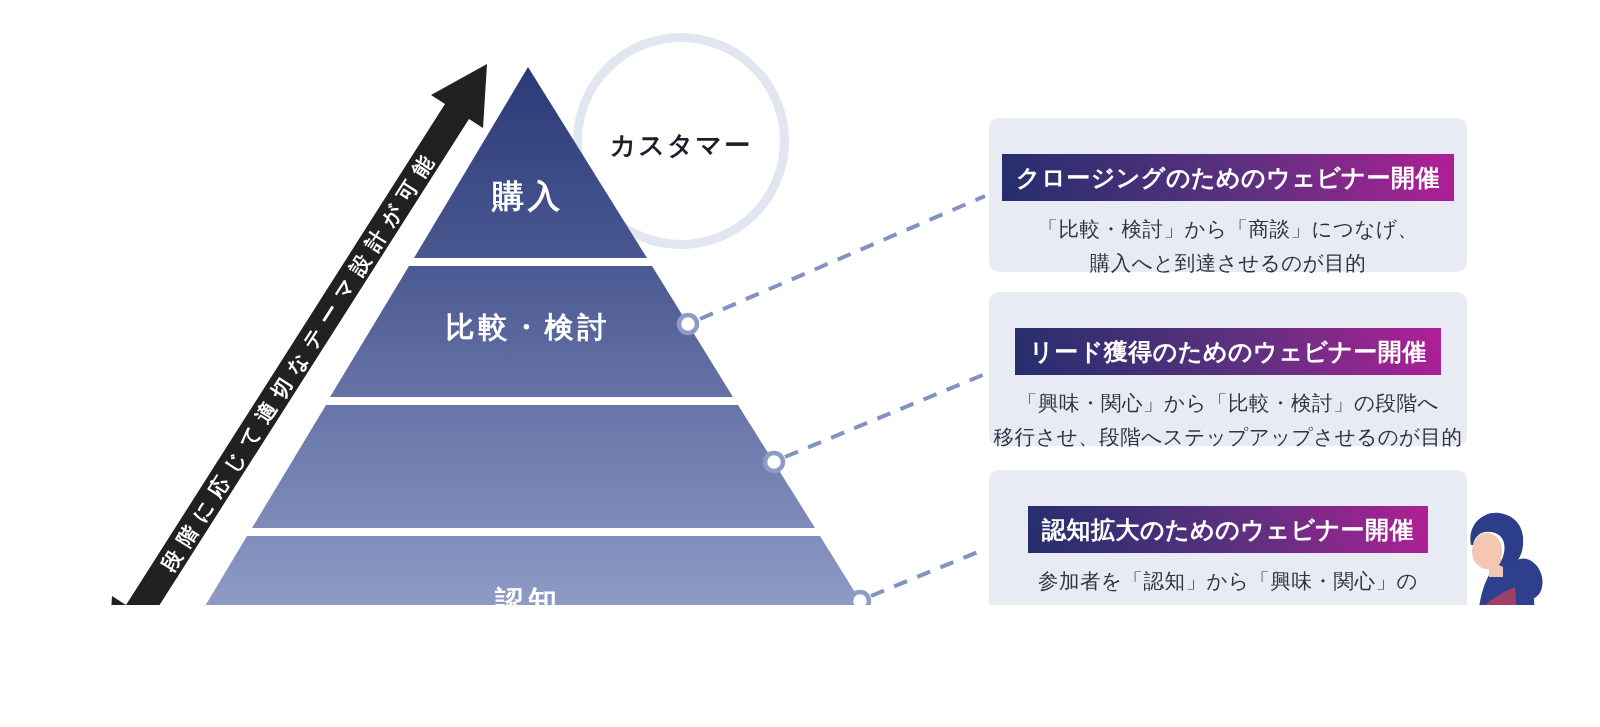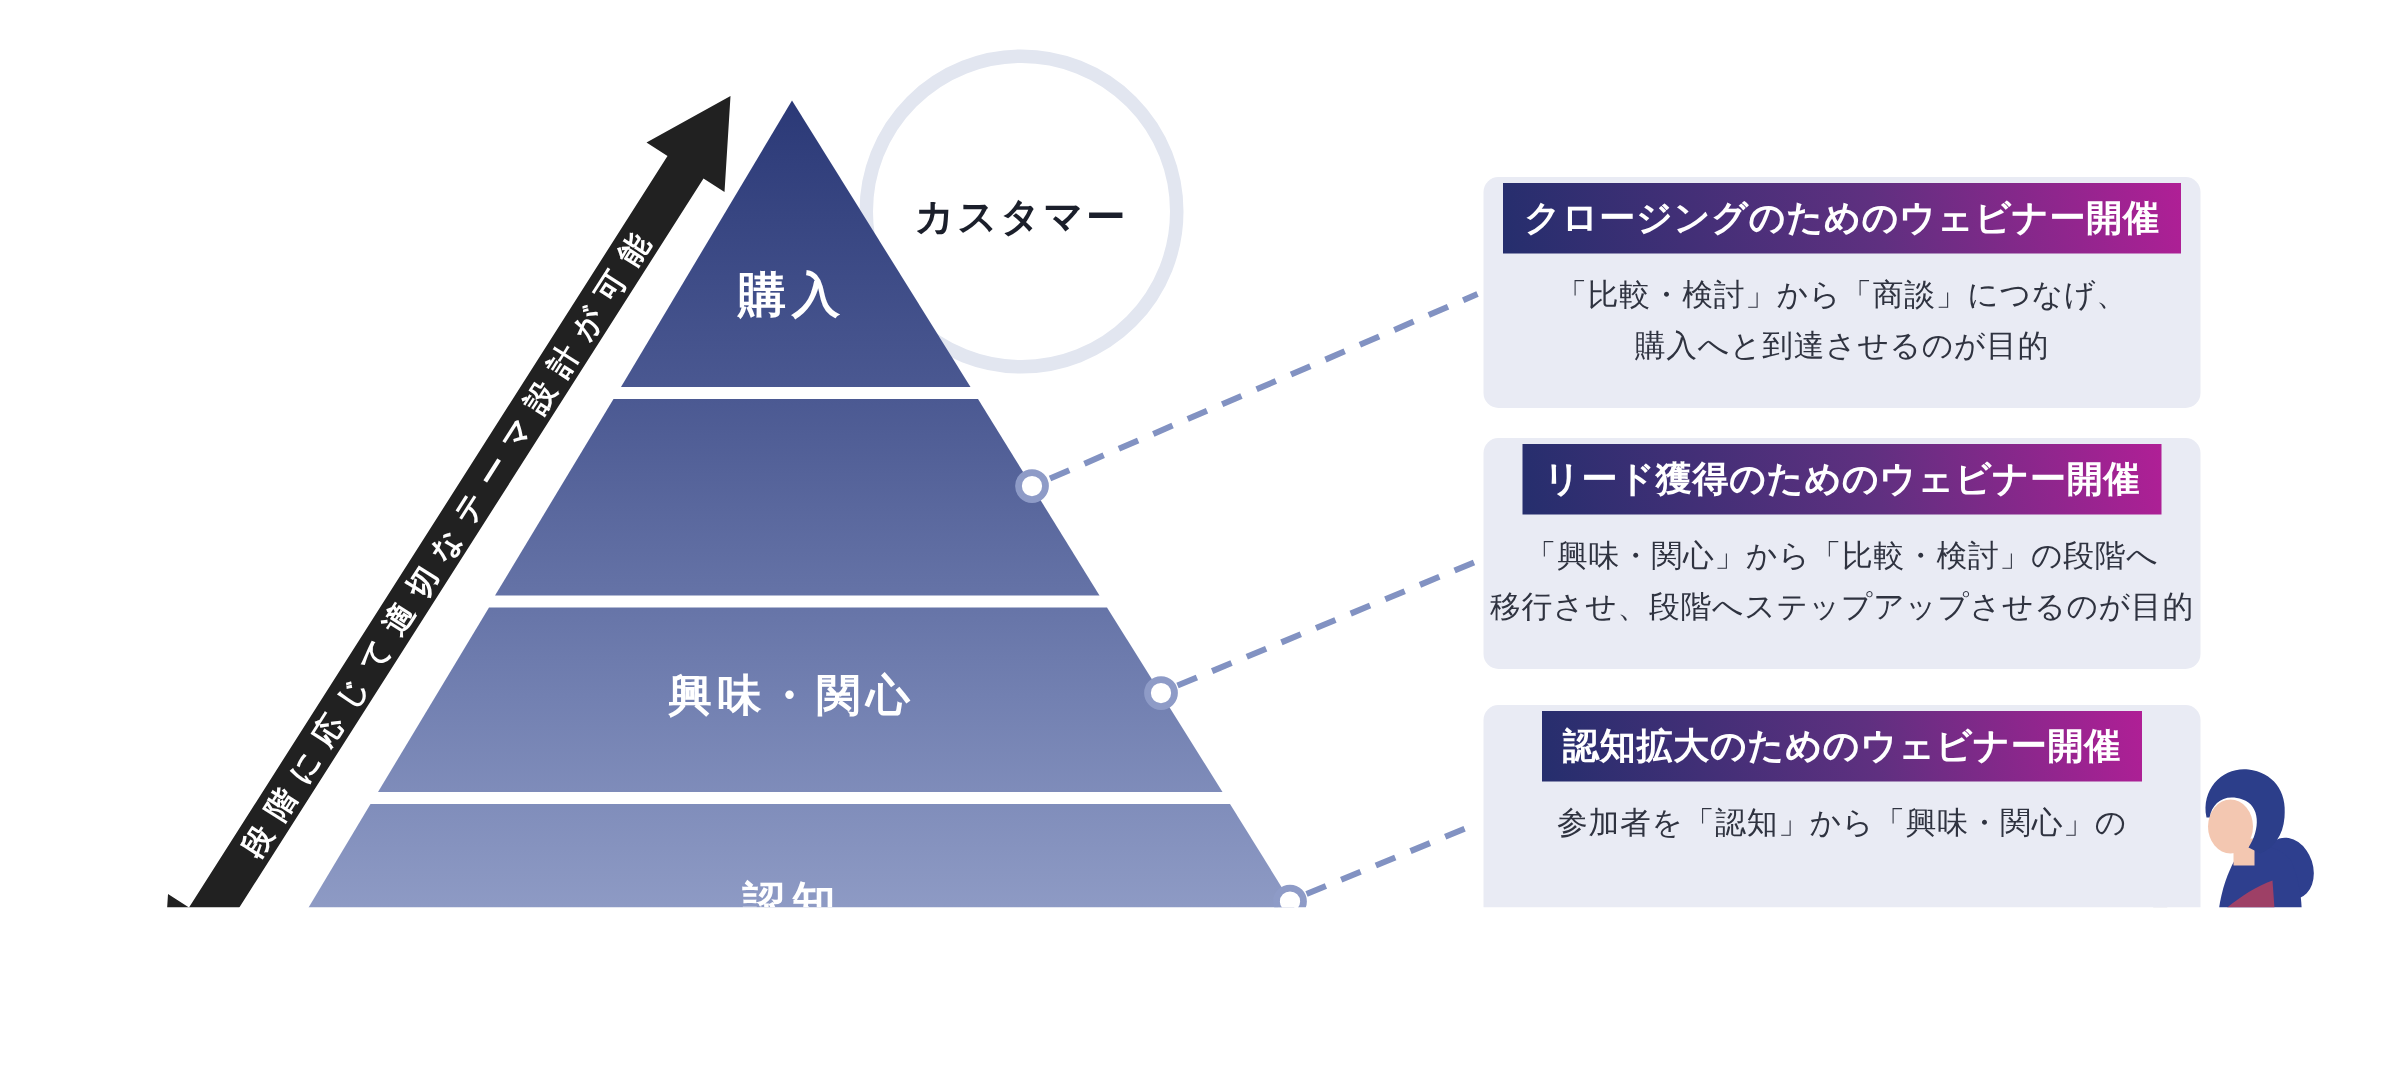--- a/index.html
+++ b/index.html
@@ -26,21 +26,21 @@
   .arrow-label {
     color:#ffffff; font-weight:bold; font-size:20px; letter-spacing:9px;
     transform:translate(-50%,-50%) rotate(-57.5deg);
   }
   .callout {
     position:absolute; left:989px; width:478px; height:154px;
     background:#e9ebf4; border-radius:10px; text-align:center; z-index:3;
     box-sizing:border-box;
   }
   .callout-header {
-    display:inline-block; margin-top:4px; padding:0 14px; height:47px;
+    display:inline-block; margin-top:36px; padding:0 14px; height:47px;
     line-height:47px; color:#ffffff; font-weight:bold; font-size:24px;
     letter-spacing:0.5px;
     background:linear-gradient(78deg,#252e6d 0%,#5f3080 55%,#b01f96 100%);
   }
   .callout-body {
     margin-top:11px; font-size:20.5px; line-height:34px; color:#2f3340;
     letter-spacing:0.5px; font-weight:500;
   }
 </style>
 </head>
@@ -96,21 +96,21 @@
     </g>
 
     <rect x="0" y="719" width="1600" height="3.5" fill="url(#btm)"></rect>
   </svg>
 
   <div class="overlay circle-label" style="left:681px; top:145px;">
     <div>カスタマー</div>
   </div>
 
   <div class="overlay stage-label" style="left:528px; top:197px; font-size:32px;">購入</div>
-  <div class="overlay stage-label" style="left:528px; top:464px;">興味・関心</div>
+  <div class="overlay stage-label" style="left:528px; top:328px;">比較・検討</div>
   <div class="overlay stage-label" style="left:528px; top:602px;">認知</div>
 
   <div class="overlay arrow-label" style="left:300px; top:360px;">段階に応じて適切なテーマ設計が可能</div>
 
   <div class="callout" style="top:118px;">
     <div class="callout-header">クロージングのためのウェビナー開催</div>
     <div class="callout-body">
       <div>「比較・検討」から「商談」につなげ、</div>
       <div>購入へと到達させるのが目的</div>
     </div>

